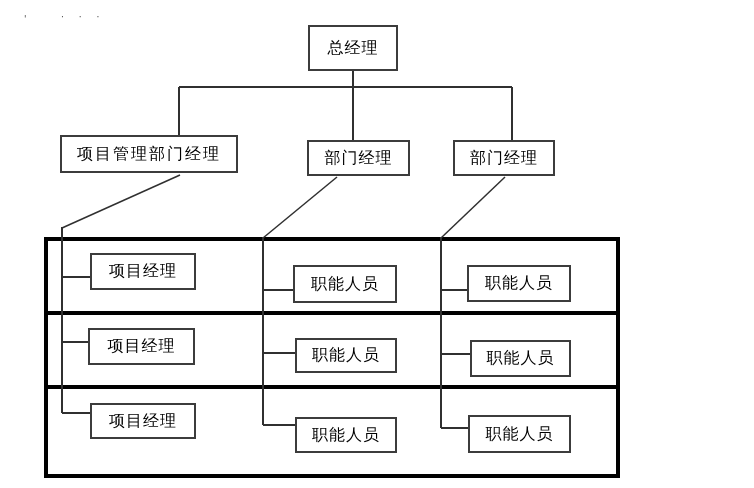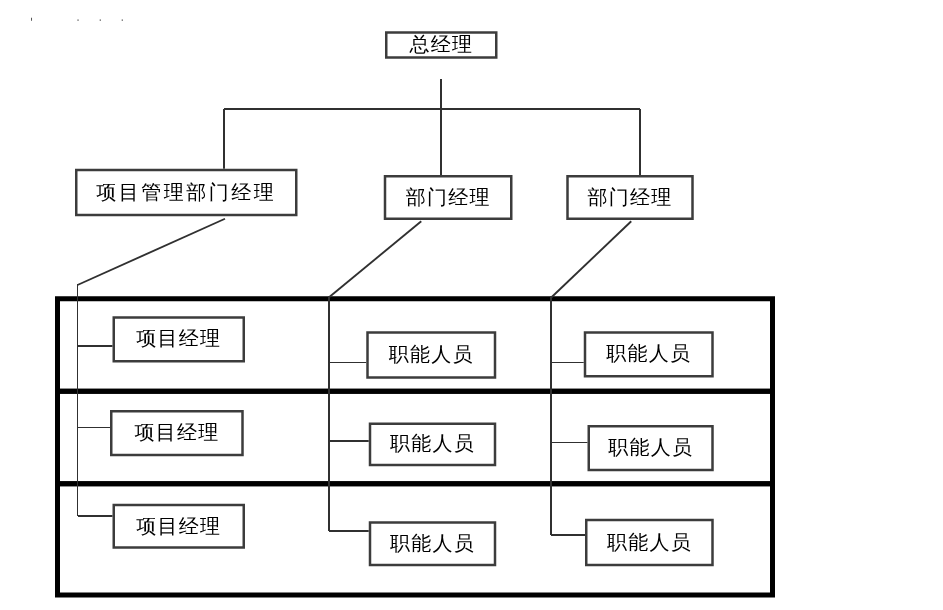--- a/index.html
+++ b/index.html
@@ -88,21 +88,21 @@
     <line x1="263" y1="290" x2="294" y2="290"></line>
     <line x1="441" y1="290" x2="468" y2="290"></line>
     <line x1="62" y1="342" x2="89" y2="342"></line>
     <line x1="263" y1="353" x2="296" y2="353"></line>
     <line x1="441" y1="354" x2="471" y2="354"></line>
     <line x1="62" y1="413" x2="91" y2="413"></line>
     <line x1="263" y1="425" x2="296" y2="425"></line>
     <line x1="441" y1="428" x2="469" y2="428"></line>
   </svg>
 
-  <div class="node" style="left:308px; top:25px; width:90px; height:22px;">
+  <div class="node" style="left:308px; top:25px; width:90px; height:46px;">
     <span>总经理</span>
   </div>
 
   <div class="node wide" style="left:60px; top:135px; width:178px; height:38px;text-align:right;">
     <span>项目管理部门经理</span>
   </div>
   <div class="node" style="left:307px; top:140px; width:103px; height:36px;">
     <span>部门经理</span>
   </div>
   <div class="node" style="left:453px; top:140px; width:102px; height:36px;">

